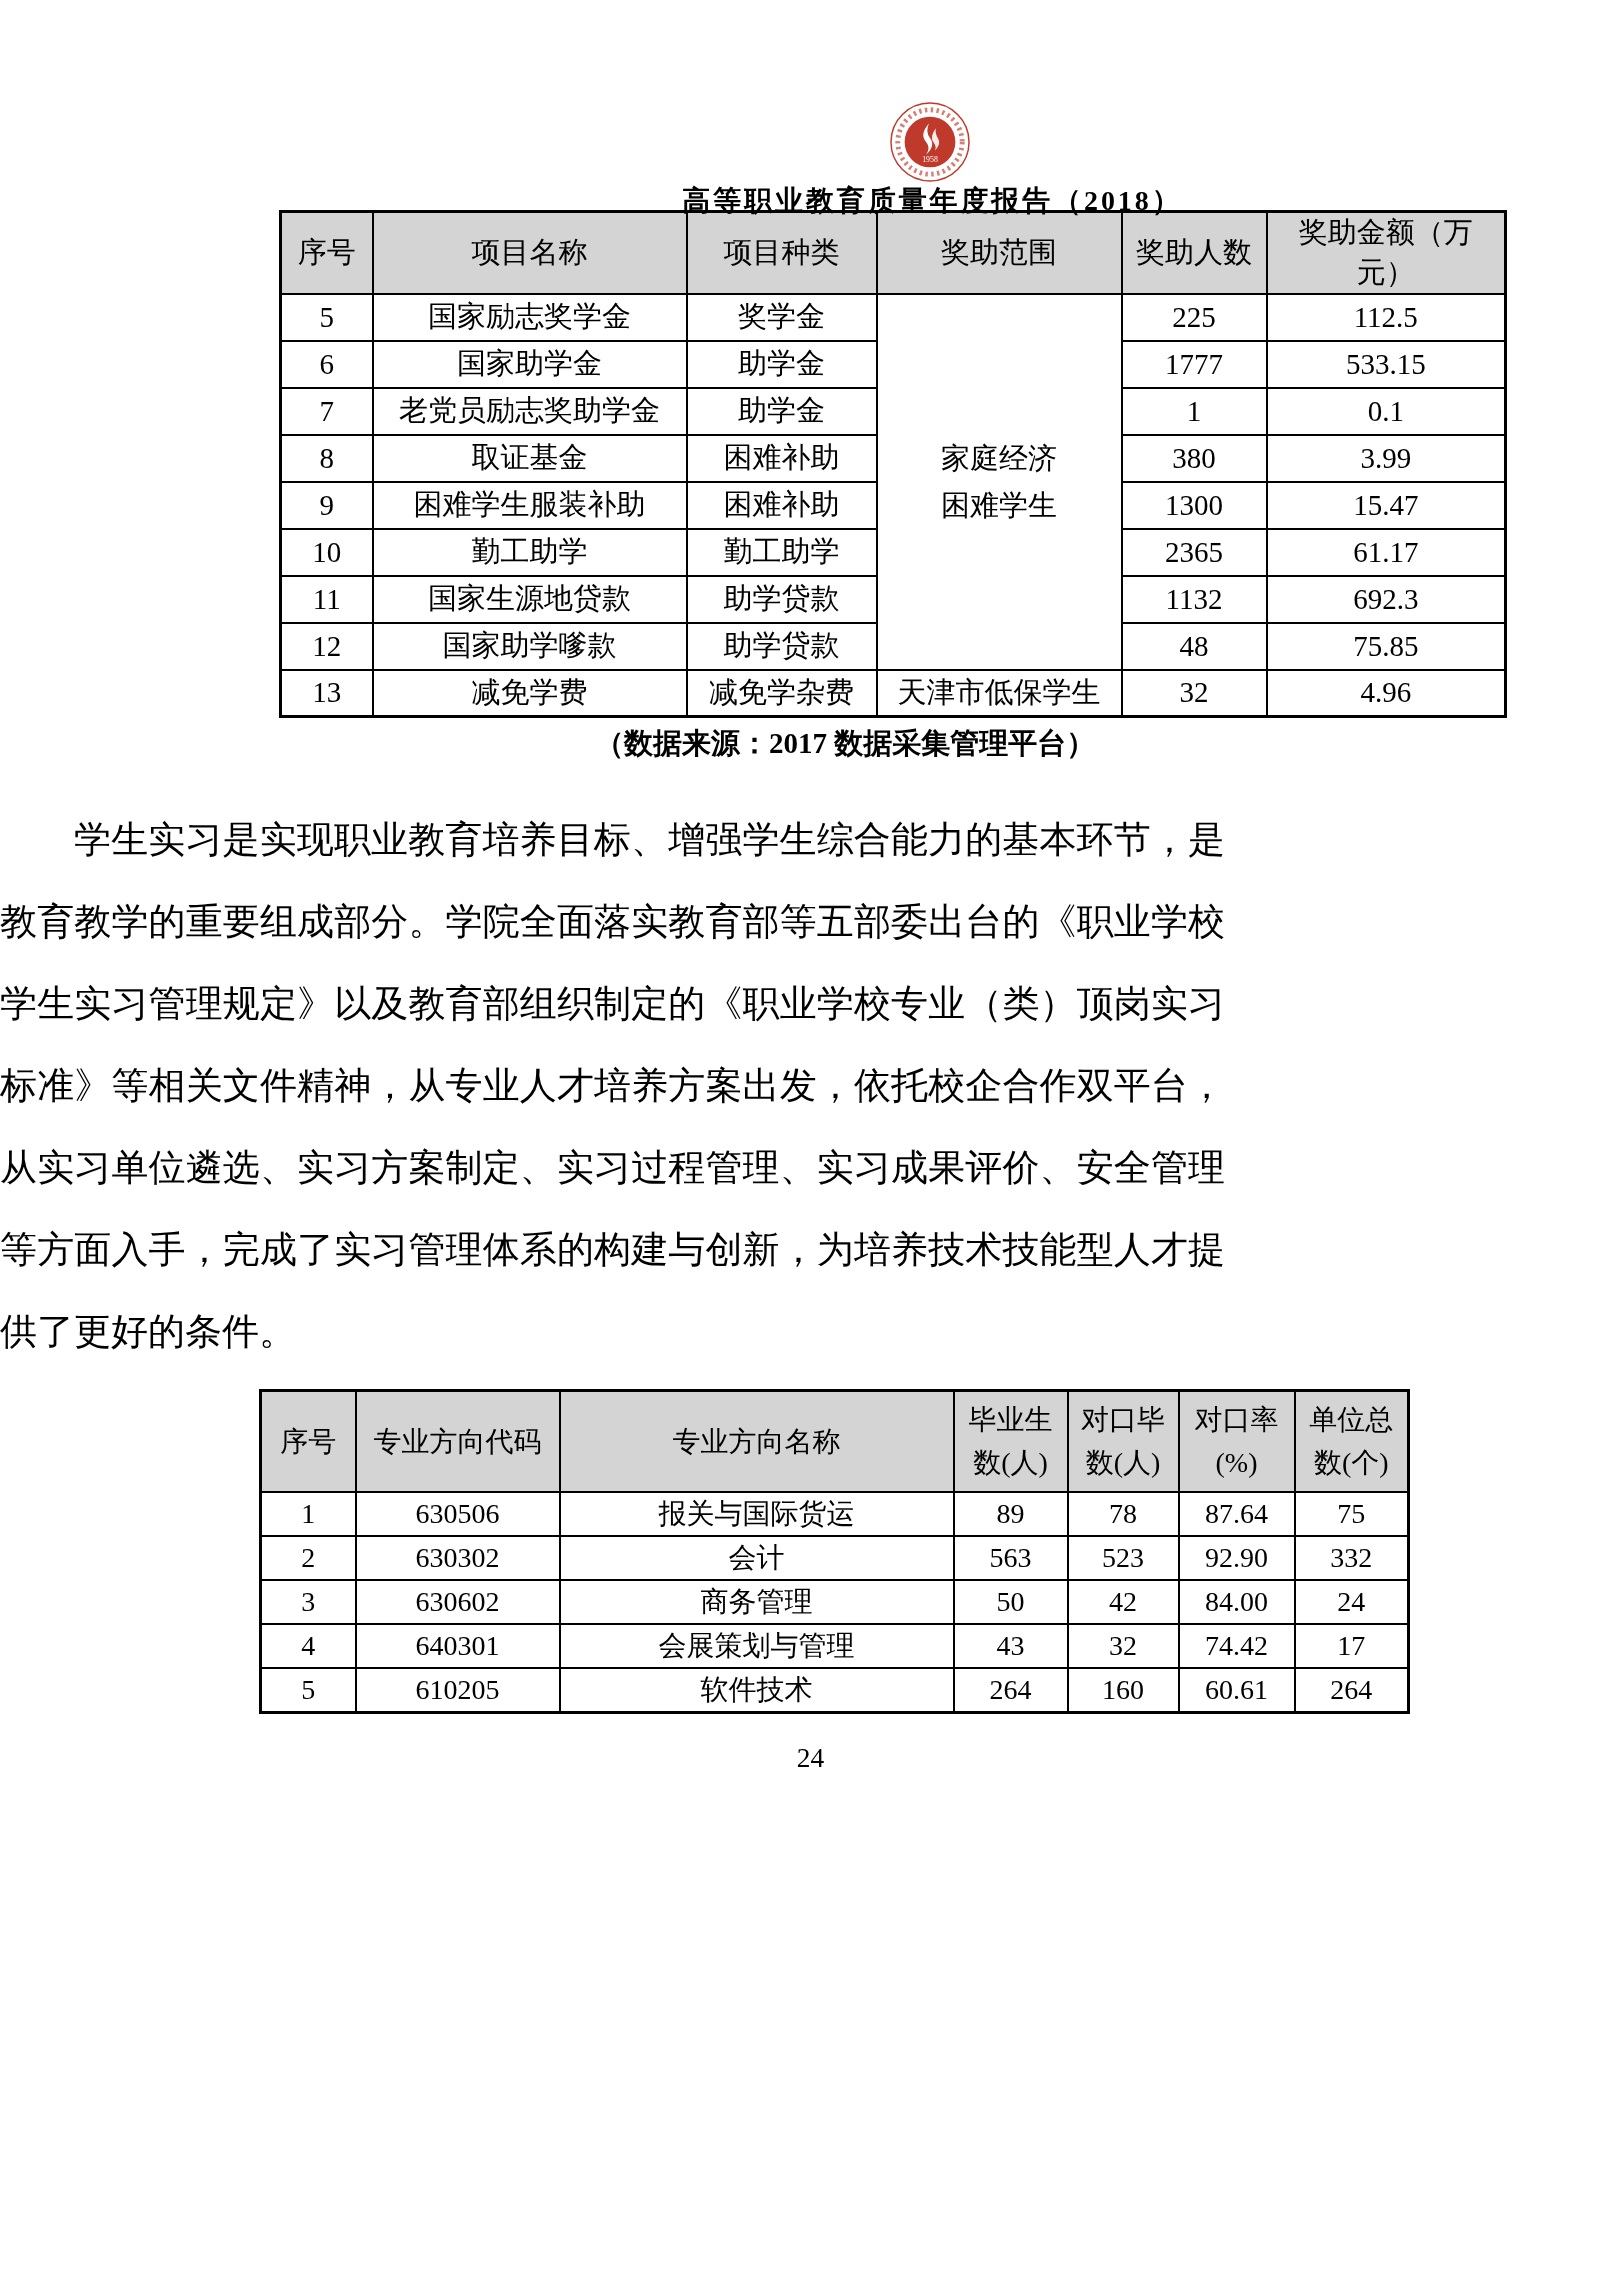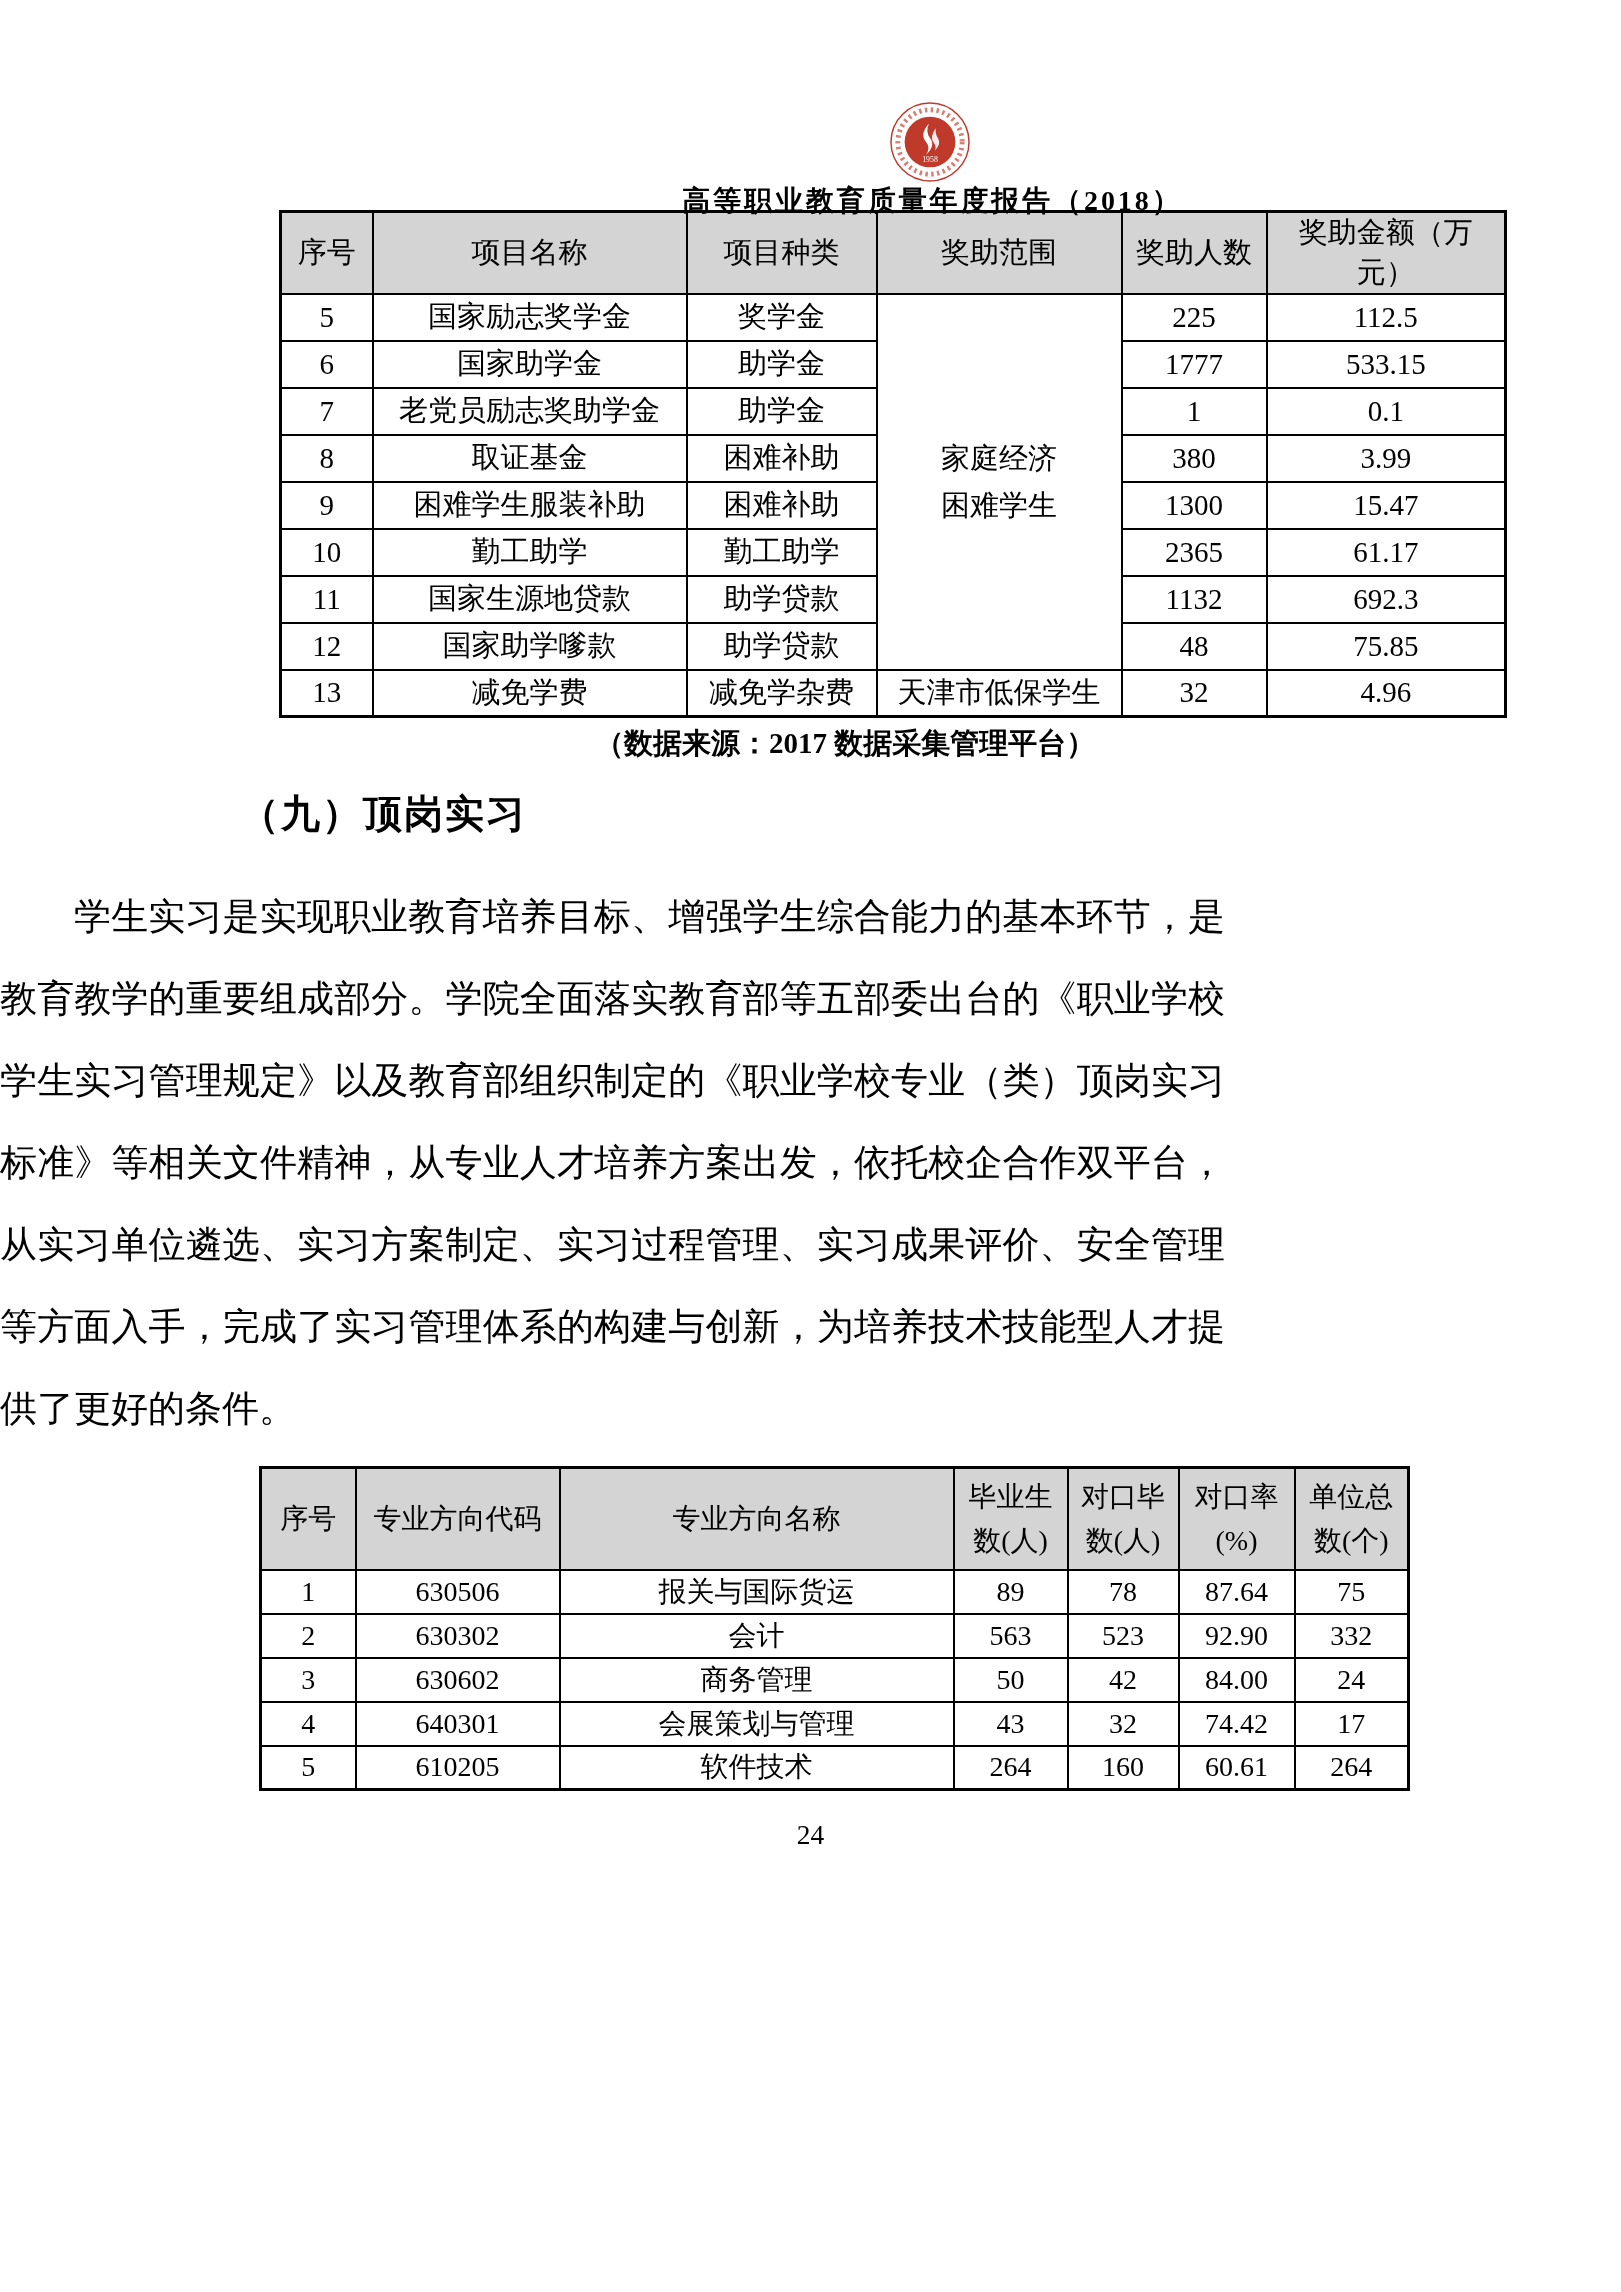--- a/index.html
+++ b/index.html
@@ -178,21 +178,20 @@
           <td>减免学杂费</td>
           <td>天津市低保学生</td>
           <td>32</td>
           <td>4.96</td>
         </tr>
       </tbody>
   </table>
 
   <div class="source-note">（数据来源：2017 数据采集管理平台）</div>
 
-  <div class="section-heading">（九）顶岗实习</div>
 
   <div class="body-text">
     <p>学生实习是实现职业教育培养目标、增强学生综合能力的基本环节，是教育教学的重要组成部分。学院全面落实教育部等五部委出台的《职业学校学生实习管理规定》以及教育部组织制定的《职业学校专业（类）顶岗实习标准》等相关文件精神，从专业人才培养方案出发，依托校企合作双平台，从实习单位遴选、实习方案制定、实习过程管理、实习成果评价、安全管理等方面入手，完成了实习管理体系的构建与创新，为培养技术技能型人才提供了更好的条件。</p>
   </div>
 
   <table class="t2">
     <colgroup>
       <col style="width:95px">
         <col style="width:204px">
         <col style="width:394px">

